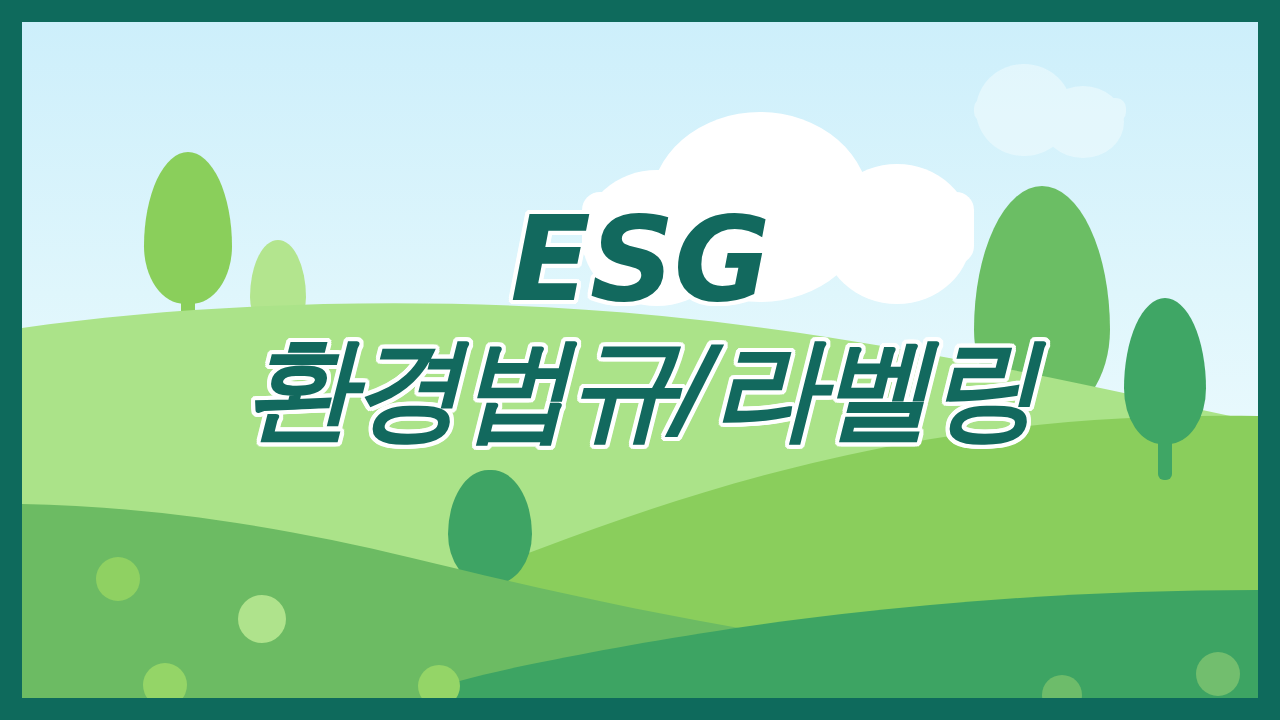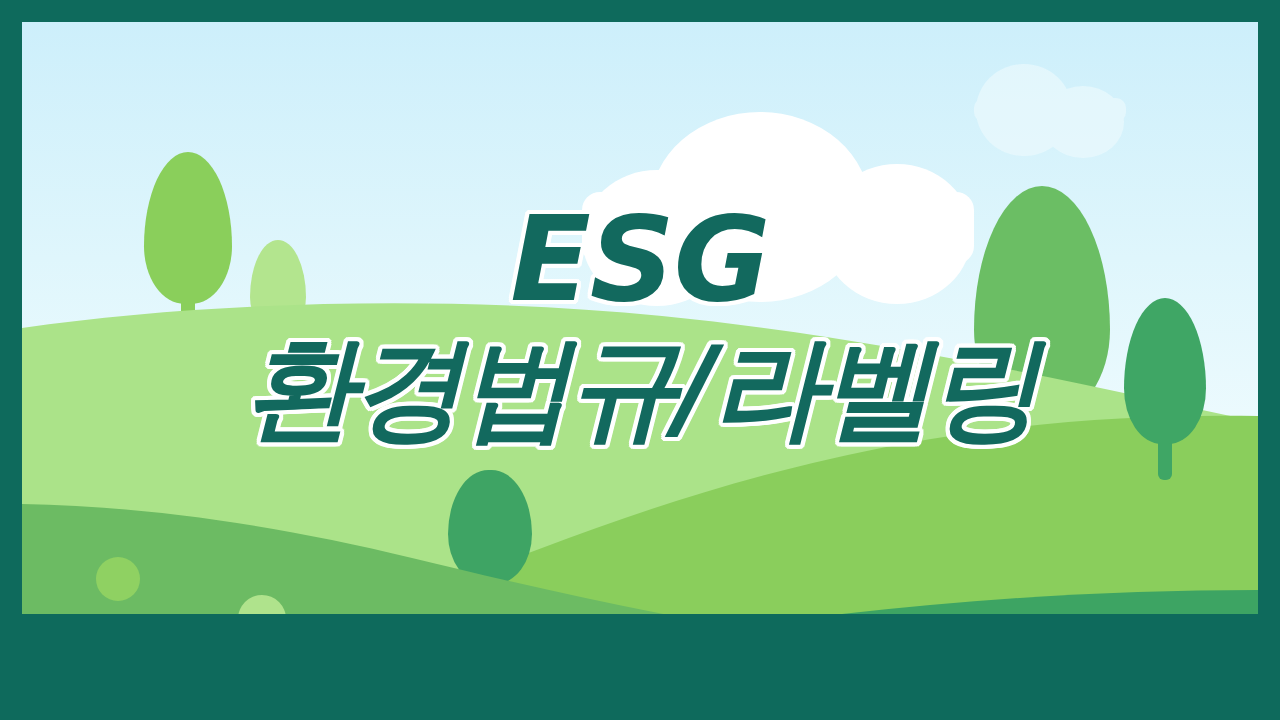--- a/index.html
+++ b/index.html
@@ -26,21 +26,21 @@
     inset: 0;
     background: #0E6A5C;
   }
 
   
   #scene {
     position: absolute;
     left: 22px;
     top: 22px;
     width: 1236px;
-    height: 592px;
+    height: 676px;
     overflow: hidden;
     background: linear-gradient(180deg, #CDEFFB 0%, #DFF6FC 40%, #EEFBFE 72%, #F4FCFE 100%);
   }
 
   .layer { position: absolute; }
 
   
   #cloud-faint {
     left: 948px;
     top: 36px;

